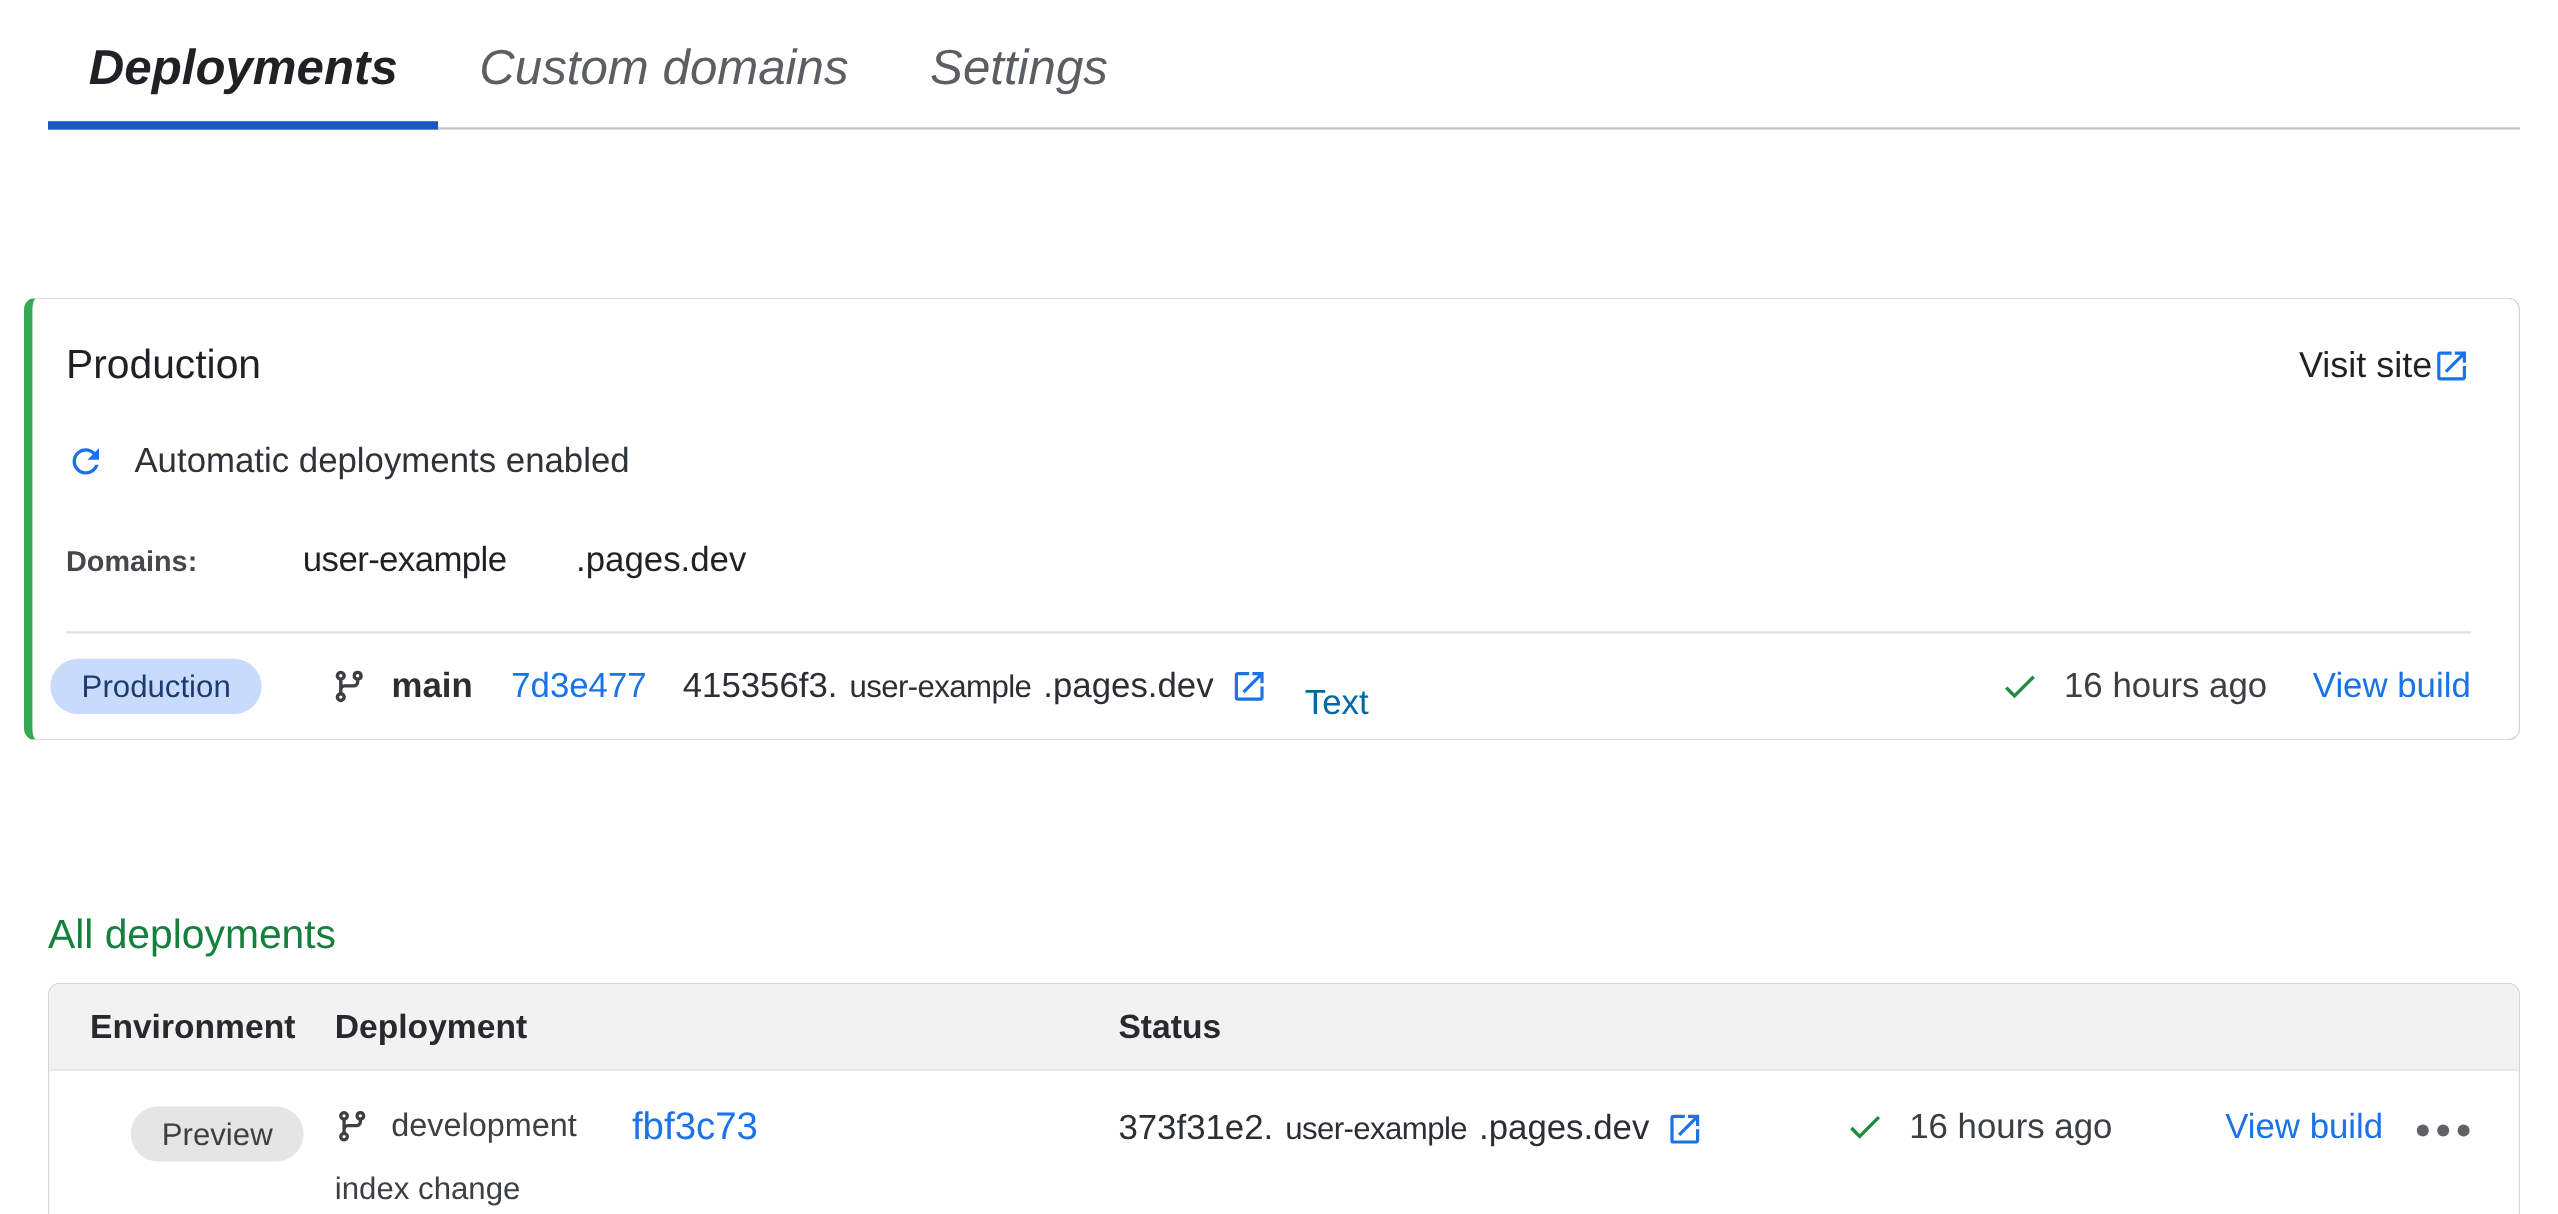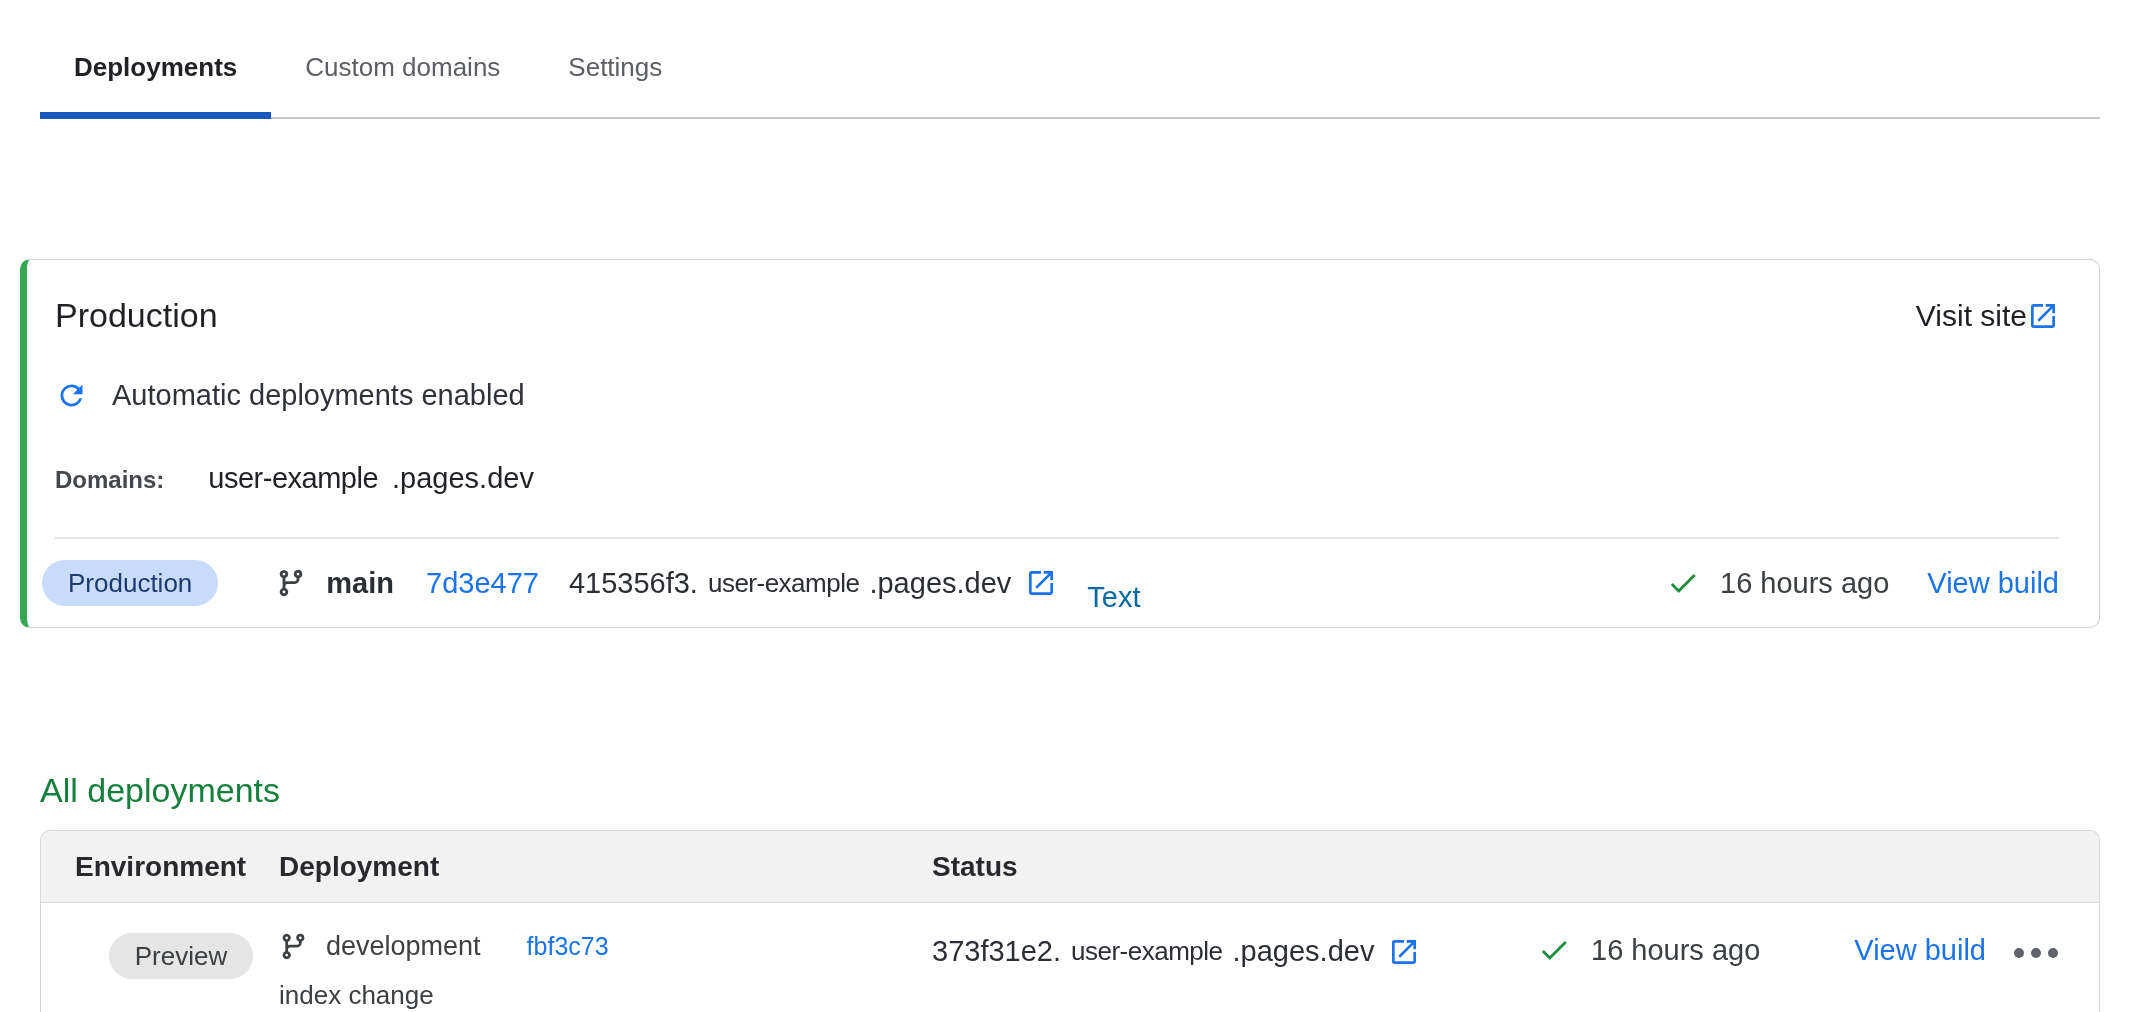--- a/index.html
+++ b/index.html
@@ -1,38 +1,38 @@
 <!DOCTYPE html>
 <html style="--accent-green: #34a853; --check-green: #1e8e3e; --link-blue: #1a73e8; --tab-indicator: #185abc; --prod-badge-bg: #c9dbfb; --prod-badge-text: #1e3b70; --preview-badge-bg: #e5e5e5;"><head>
 <meta charset="utf-8">
 <style>
   * { margin:0; padding:0; box-sizing:border-box; }
   html,body { width:2132px; height:1012px; background:#ffffff; overflow:hidden;
               font-family:"Liberation Sans","DejaVu Sans",sans-serif; color:#202124; }
 
   
   .tabbar { display:flex; margin:0 32px 0 40px; border-bottom:2px solid #c8c8c8; }
-  .tab { font-size:26px; color:#5b5e63; padding:47px 34px 30px; line-height:40px;
-         position:relative; cursor:pointer; white-space:nowrap; }
+  .tab { font-size:41px; color:#5b5e63; padding:36px 34px 30px; line-height:40px;
+         position:relative; cursor:pointer; white-space:nowrap;font-style:italic; }
   .tab.active { color:#1f2125; font-weight:700; }
   .tab.active::after { content:""; position:absolute; left:0; right:0; bottom:-2px;
                        height:7px; background:var(--tab-indicator,#185abc); }
 
   
   .prod-card { margin:140px 32px 0 20px; border:1px solid #d0d0d0;
                border-left:7px solid var(--accent-green,#34a853); border-radius:10px;
                background:#fff; }
   .card-head { padding:36px 40px 0 28px; }
   .title-row { display:flex; justify-content:space-between; align-items:center; }
   .card-title { font-size:34px; font-weight:500; color:#1f2125; }
   .visit-site { display:flex; align-items:center; cursor:pointer; }
   .visit-site .vs-label { font-size:30px; font-weight:500; color:#1f2125; }
   .auto-row { display:flex; align-items:center; gap:24px; margin-top:44px; }
   .auto-row .auto-text { font-size:29px; color:#2f3338; }
-  .domains-row { display:flex; align-items:baseline; margin-top:50px; }
+  .domains-row { display:flex; align-items:baseline; margin-top:50px;gap:44px; }
   .domains-label { font-size:24px; font-weight:700; color:#44474c; }
   .domain-site { font-size:29px; color:#1f2125; margin-left:44px; letter-spacing:-0.5px; }
   .domain-suffix { font-size:29px; color:#1f2125; margin-left:14px; }
   .card-divider { border-top:2px solid #e3e3e3; margin-top:42px; }
 
   .deploy-row { display:flex; align-items:center; height:88px; padding:0 40px 0 15px; }
   .pill { display:inline-block; font-size:26px; line-height:26px; padding:10px 26px;
           border-radius:999px; white-space:nowrap; }
   .pill.production { background:var(--prod-badge-bg,#c9dbfb); color:var(--prod-badge-text,#1e3b70); }
   .pill.preview { background:var(--preview-badge-bg,#e5e5e5); color:#3c4043; }
@@ -57,21 +57,21 @@
   .thead { display:grid; grid-template-columns:204px 653px 605px 1fr;
            background:#f2f2f2; height:72px; align-items:center; padding-left:34px;
            border-bottom:1px solid #dcdcdc; }
   .th { font-size:28px; font-weight:700; color:#27292d; }
   .trow { display:grid; grid-template-columns:204px 653px 605px 1fr;
           padding:28px 0 24px 34px; border-bottom:1px solid #d9d9d9; min-height:140px; }
   .cell-env { padding-top:2px;text-align:center; }
   .cell-env .pill { margin-left:8px; }
   .src-line1 { display:flex; align-items:center; }
   .src-branch { font-size:27px; color:#404040; margin-left:18px; }
-  .src-commit { margin-left:46px; font-size:25px; }
+  .src-commit { margin-left:46px; font-size:32px; }
   .src-line2 { font-size:26px; color:#3c4043; margin-top:18px; }
   .cell-deploy { display:flex; align-items:flex-start; padding-top:4px; }
   .cell-status { display:flex; align-items:flex-start; padding-top:2px; }
   .status-inner { display:flex; align-items:center; }
   .row-view-build { margin-left:94px; }
   .menu-btn { margin-left:auto; margin-right:40px; cursor:pointer; display:flex;
               align-items:center; height:40px; }
 
   .icon { display:inline-flex; flex:none; }
   svg { display:block; }

